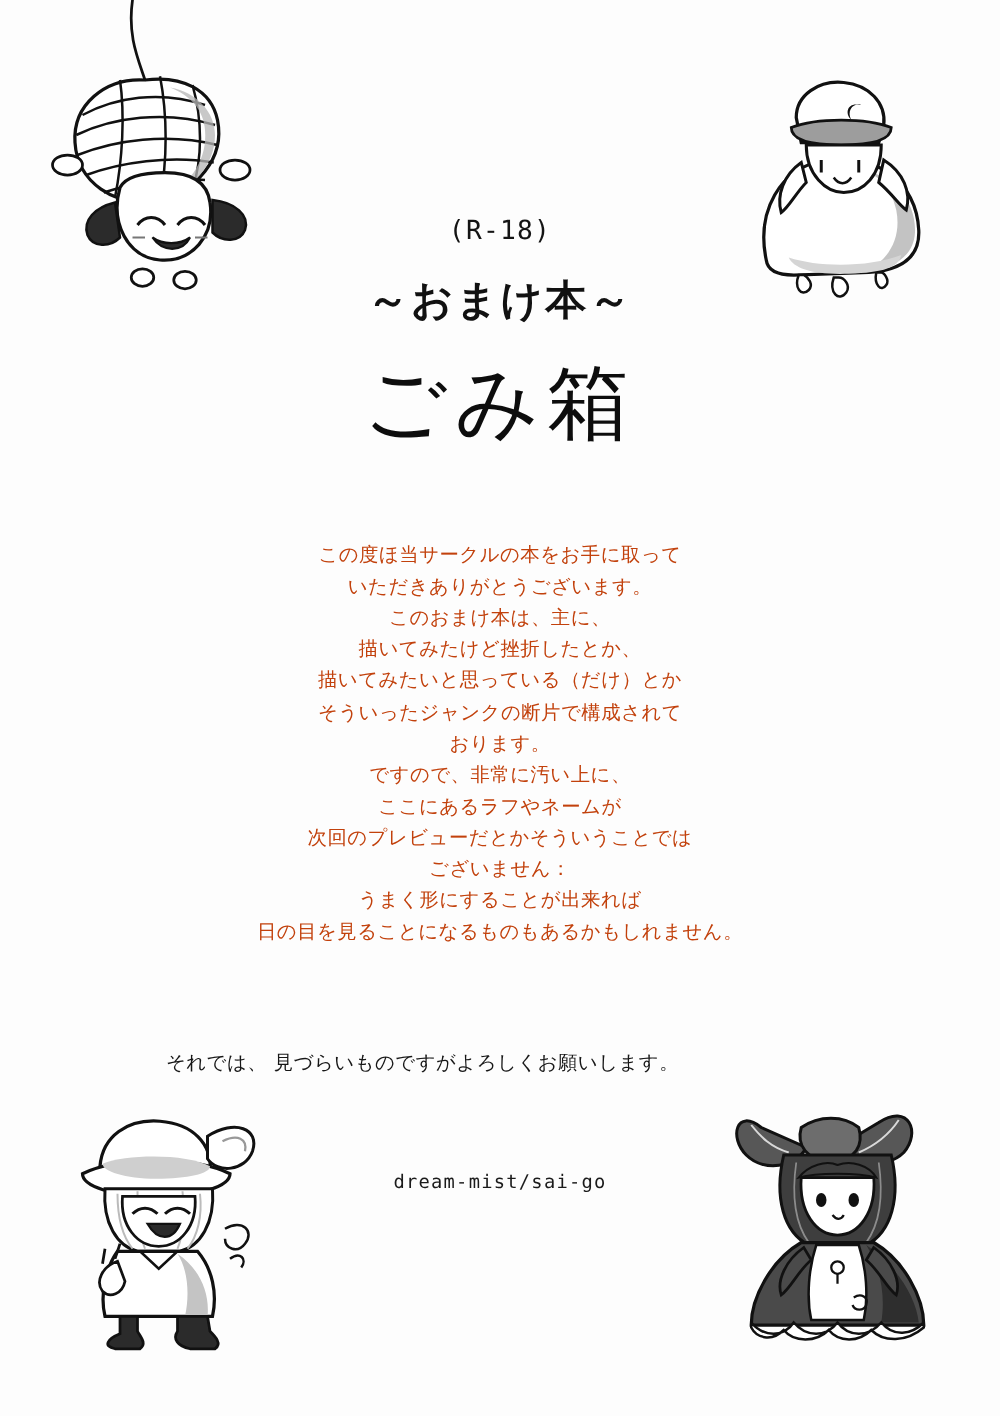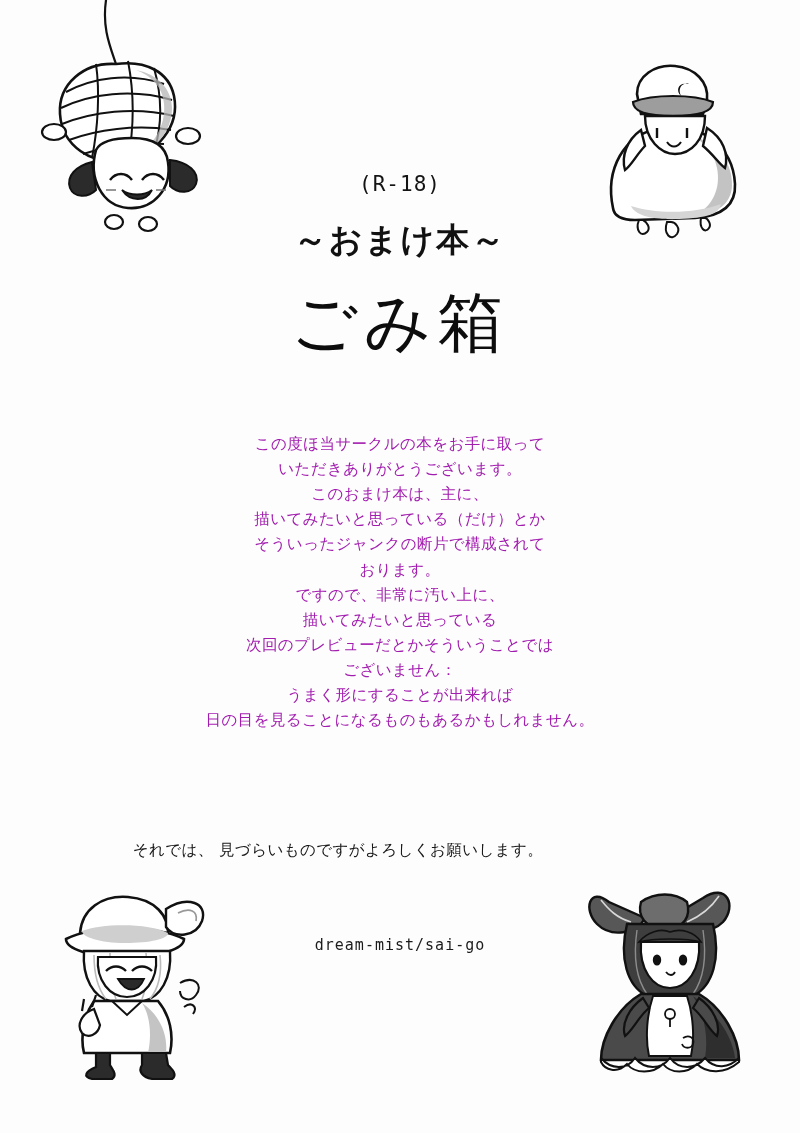--- a/index.html
+++ b/index.html
@@ -56,21 +56,21 @@
 
   
   .body-block {
     position: absolute;
     top: 432px;
     left: 0;
     width: 800px;
     text-align: center;
     font-size: 15.5px;
     line-height: 1.62;
-    color: #a21caf;
+    color: #c2410c;
     letter-spacing: 0.4px;
   }
   .body-block .line { display: block; white-space: nowrap; }
 
   .closing {
     position: absolute;
     top: 840px;
     left: 0;
     width: 676px;
     text-align: center;
@@ -187,25 +187,26 @@
   <div class="title-block">
     <div class="rating">(R-18)</div>
     <div class="subtitle">～おまけ本～</div>
     <div class="maintitle">ごみ箱</div>
   </div>
 
   <div class="body-block">
     <span class="line">この度ほ当サークルの本をお手に取って</span>
     <span class="line">いただきありがとうございます。</span>
     <span class="line">このおまけ本は、主に、</span>
+    <span class="line">描いてみたけど挫折したとか、</span>
     <span class="line">描いてみたいと思っている（だけ）とか</span>
     <span class="line">そういったジャンクの断片で構成されて</span>
     <span class="line">おります。</span>
     <span class="line">ですので、非常に汚い上に、</span>
-    <span class="line">描いてみたいと思っている</span>
+    <span class="line">ここにあるラフやネームが</span>
     <span class="line">次回のプレビューだとかそういうことでは</span>
     <span class="line">ございません：</span>
     <span class="line">うまく形にすることが出来れば</span>
     <span class="line">日の目を見ることになるものもあるかもしれません。</span>
   </div>
 
   <div class="closing">それでは、 見づらいものですがよろしくお願いします。</div>
 
   <div class="credit">dream-mist/sai-go</div>
 

